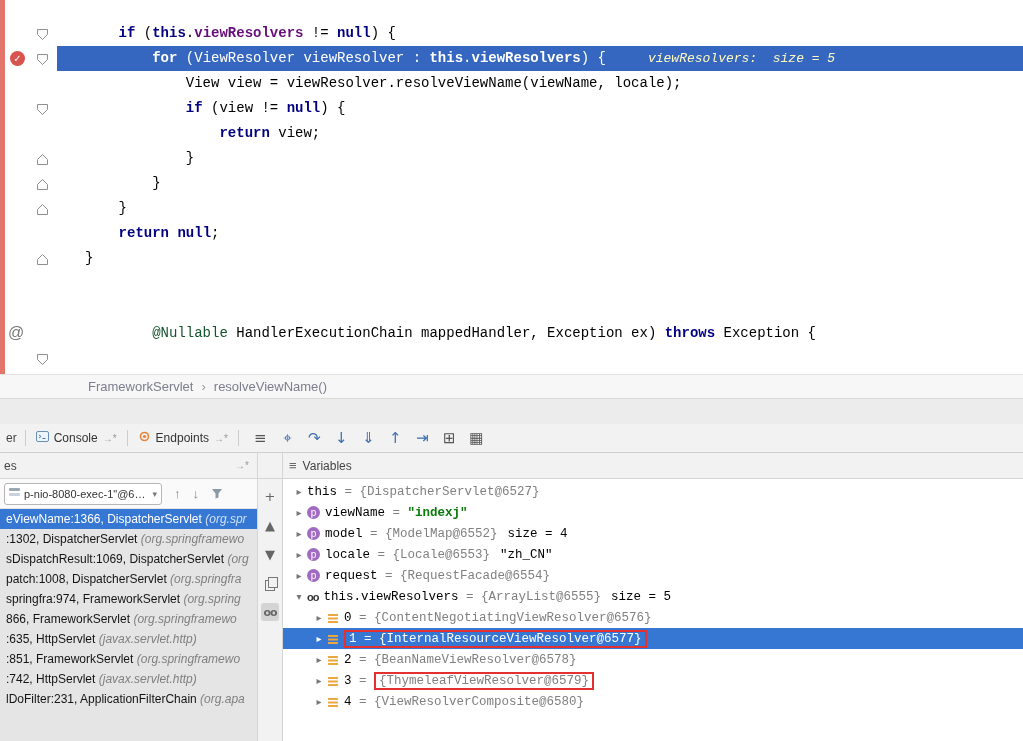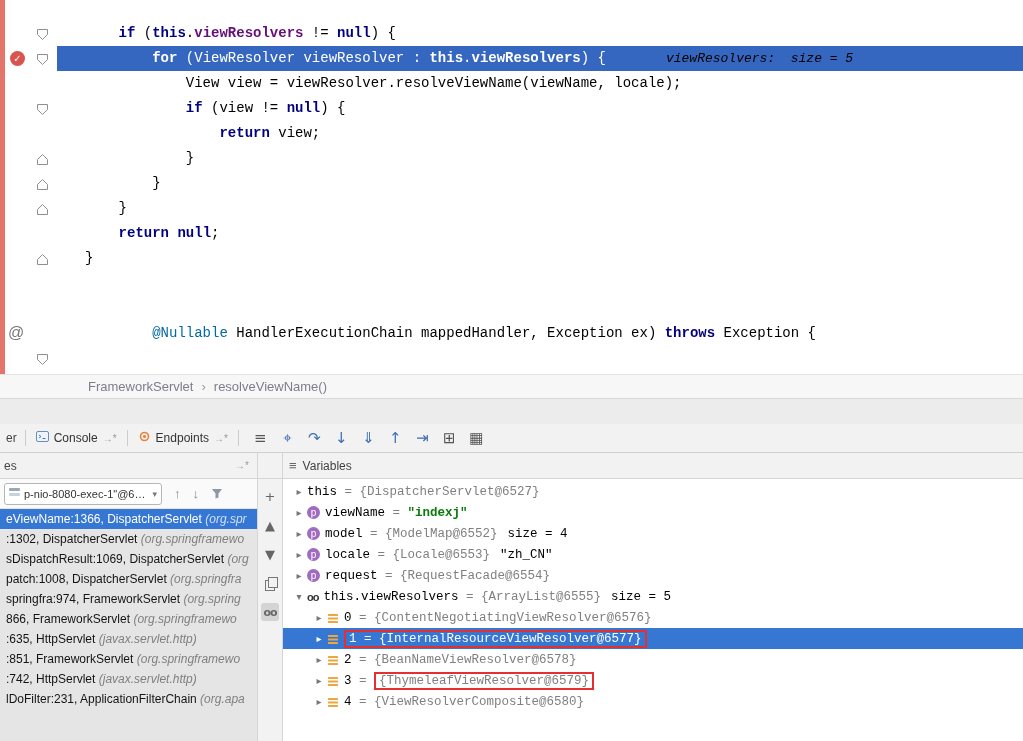--- a/index.html
+++ b/index.html
@@ -9,24 +9,24 @@
   
   .editor { position:relative; height:374px; background:#fff; overflow:hidden; }
   .red-stripe { position:absolute; left:0; top:0; width:5px; height:374px; background:#e4756a; z-index:6; }
   .gutter { position:absolute; left:0; top:0; width:57px; height:100%; background:#fff; z-index:3; }
   .code-lines { padding-top:21px; margin-left:57px; }
   .code-line { height:25px; line-height:25px; white-space:pre;
                font-family:"Liberation Mono","DejaVu Sans Mono",monospace; font-size:14px; }
   .code-line.current { background:#3667c0; }
   .tok-kw  { color:#000080; font-weight:bold; }
   .tok-fld { color:#660e7a; font-weight:600; }
-  .tok-ann { color:#0369a1;text-align:right; }
+  .tok-ann { color:#14532d;text-align:right; }
   .tok-pl  { color:#000; }
   .current .tok-kw, .current .tok-pl, .current .tok-fld { color:#fff; }
-  .inline-hint { color:#000000; font-style:italic; margin-left:60px; font-size:13px; }
+  .inline-hint { color:#fef9c3; font-style:italic; margin-left:42px; font-size:13px; }
   .fold-marker { position:absolute; left:36px; width:13px; height:13px; }
   .breakpoint-hit { position:absolute; left:10px; width:15px; height:15px; border-radius:50%;
                     background:#d9534f; color:#fff; font-size:10px; line-height:15px; text-align:center; }
   .gutter-at { position:absolute; left:8px; font-size:16px; color:#777; }
 
   
   .breadcrumb { height:24px; background:#f7f7f7; border-top:1px solid #e3e3e3;
                 display:flex; align-items:center; gap:8px; padding-left:88px;
                 font-size:13px; color:#7d7d8e; }
   .bc-sep { color:#9a9a9a; }

